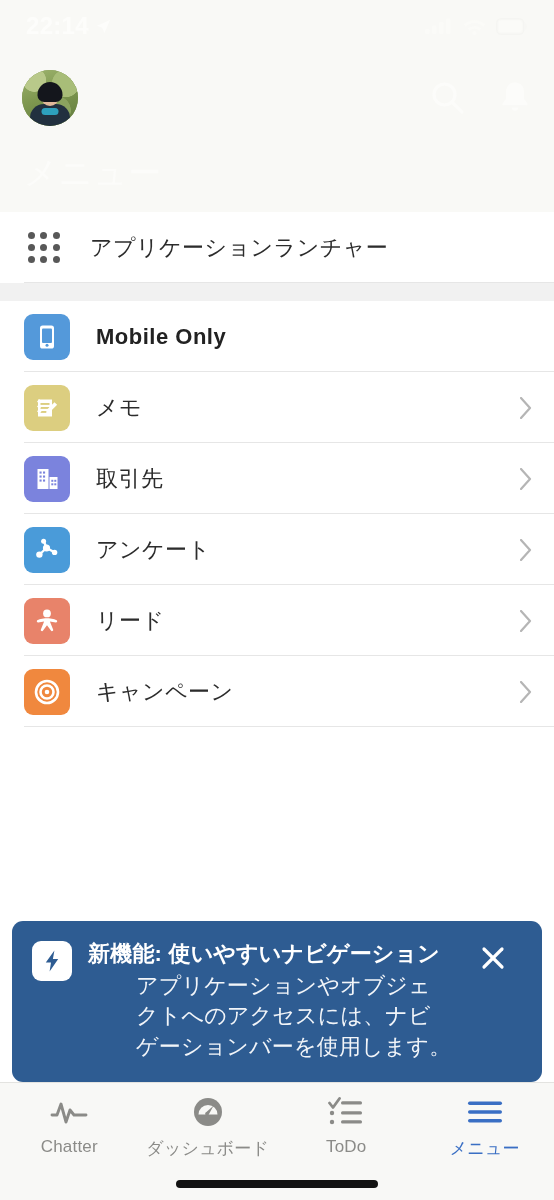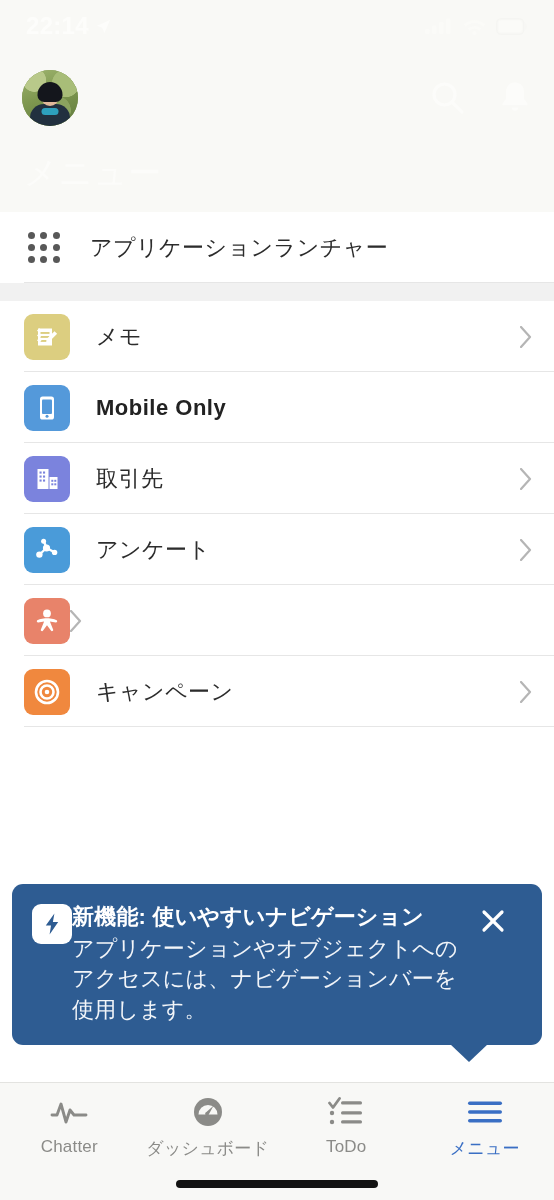--- a/index.html
+++ b/index.html
@@ -101,38 +101,38 @@
   .dots i { width:7px; height:7px; border-radius:50%; background:#585858; display:block; }
 
   
   .tile {
     width:46px; height:46px; border-radius:9px; flex:none;
     display:flex; align-items:center; justify-content:center;
   }
 
   
   .tooltip {
-    position:absolute; left:12px; top:884px; width:530px;
+    position:absolute; left:12px; top:921px; width:530px;
     background:#2e5c92; border-radius:11px;
     padding:18px 32px 20px 20px;
-    display:flex; z-index:30;
+    display:flex; gap:16px; z-index:30;
   }
   .tt-bolt {
     width:40px; height:40px; border-radius:9px; background:#fff;
     flex:none; display:flex; align-items:center; justify-content:center;
     margin-top:2px;
   }
   .tt-body { flex:1; padding-right:8px; }
   .tt-title {
     color:#fff; font-size:22px; font-weight:700; line-height:1.32;
     letter-spacing:.2px;
   }
   .tt-text {
     color:#f2f5f9; font-size:22px; font-weight:400; line-height:1.38;
-    letter-spacing:.2px; margin-top:3px;
+    letter-spacing:.2px; margin-top:3px;margin-left:48px;
   }
   .tt-close {
     width:34px; height:34px; flex:none; margin-top:2px;
     display:flex; align-items:center; justify-content:center; cursor:pointer;
   }
   .tt-arrow {
     position:absolute; right:54px; bottom:-17px;
     width:0; height:0;
     border-left:19px solid transparent;
     border-right:19px solid transparent;
@@ -236,47 +236,47 @@
         <div class="chev-sp"></div>
       </div>
 
     </div>
 
     <div class="sep"></div>
 
     <div class="group">
 
       <div class="row">
+        <div class="tile" style="background:#5499da">
+          <svg width="30" height="30" viewBox="0 0 30 30">
+            <rect x="8" y="3.5" width="14" height="23" rx="2.6" fill="#fff"></rect>
+            <rect x="10" y="6.5" width="10" height="14.5" rx="1" fill="#5499da"></rect>
+            <circle cx="15" cy="23.3" r="1.5" fill="#5499da"></circle>
+          </svg>
+        </div>
+        <div class="row-label bold">Mobile Only</div>
+        <div class="chev-sp"></div>
+      </div>
+
+      <div class="row">
         <div class="tile" style="background:#dcce80">
           <svg width="30" height="30" viewBox="0 0 30 30">
             <path d="M6 6.5h14v17H6z" fill="#fff"></path>
             <path d="M6 6.5h14v17H6z" fill="none"></path>
             <rect x="8.5" y="10" width="9" height="1.9" fill="#dcce80"></rect>
             <rect x="8.5" y="14" width="9" height="1.9" fill="#dcce80"></rect>
             <rect x="8.5" y="18" width="6" height="1.9" fill="#dcce80"></rect>
             <path d="M5 8.6l2.3-2.3 2.3 2.3-2.3 2.3zM5 13.4l2.3-2.3 2.3 2.3-2.3 2.3zM5 18.2l2.3-2.3 2.3 2.3-2.3 2.3z" fill="#fff"></path>
             <path d="M22.5 9.2l2.6 2.6-7.4 7.4-3.3.7.7-3.3z" fill="#fff"></path>
           </svg>
         </div>
         <div class="row-label">メモ</div>
         <svg class="chev" viewBox="0 0 12 22">
           <polyline points="1,1 10,11 1,21" fill="none" stroke="#b5b5b5" stroke-width="2.2" stroke-linecap="round" stroke-linejoin="round"></polyline>
         </svg>
-      </div>
-
-      <div class="row">
-        <div class="tile" style="background:#5499da">
-          <svg width="30" height="30" viewBox="0 0 30 30">
-            <rect x="8" y="3.5" width="14" height="23" rx="2.6" fill="#fff"></rect>
-            <rect x="10" y="6.5" width="10" height="14.5" rx="1" fill="#5499da"></rect>
-            <circle cx="15" cy="23.3" r="1.5" fill="#5499da"></circle>
-          </svg>
-        </div>
-        <div class="row-label bold">Mobile Only</div>
-        <div class="chev-sp"></div>
       </div>
 
       <div class="row">
         <div class="tile" style="background:#7b83dd">
           <svg width="30" height="30" viewBox="0 0 30 30">
             <rect x="5.5" y="5" width="11" height="20" fill="#fff"></rect>
             <rect x="17.5" y="13" width="8" height="12" fill="#fff"></rect>
             <g fill="#7b83dd">
               <rect x="7.5" y="7.5" width="2.1" height="2.1"></rect>
                 <rect x="11" y="7.5" width="2.1" height="2.1"></rect>
@@ -317,20 +317,21 @@
       </div>
 
 
       <div class="row">
         <div class="tile" style="background:#e8836a">
           <svg width="30" height="30" viewBox="0 0 30 30">
             <circle cx="15" cy="7.4" r="3.9" fill="#fff"></circle>
             <path d="M15 12.3c4.6 0 8.6 1.1 9.9 2.2.8.7-.1 2.2-1.1 2l-5.9-1 3.3 8.2c.4 1-1.4 2-2.1 1.1L15 19.3l-4.1 5.5c-.7.9-2.5-.1-2.1-1.1l3.3-8.2-5.9 1c-1 .2-1.9-1.3-1.1-2 1.3-1.1 5.3-2.2 9.9-2.2z" fill="#fff"></path>
           </svg>
         </div>
+        <div class="row-label">リード</div>
         <svg class="chev" viewBox="0 0 12 22">
           <polyline points="1,1 10,11 1,21" fill="none" stroke="#b5b5b5" stroke-width="2.2" stroke-linecap="round" stroke-linejoin="round"></polyline>
         </svg>
       </div>
 
       <div class="row">
         <div class="tile" style="background:#f0883e">
           <svg width="30" height="30" viewBox="0 0 30 30">
             <circle cx="15" cy="15" r="11" fill="none" stroke="#fff" stroke-width="2.6"></circle>
             <circle cx="15" cy="15" r="6.5" fill="none" stroke="#fff" stroke-width="2.6"></circle>

